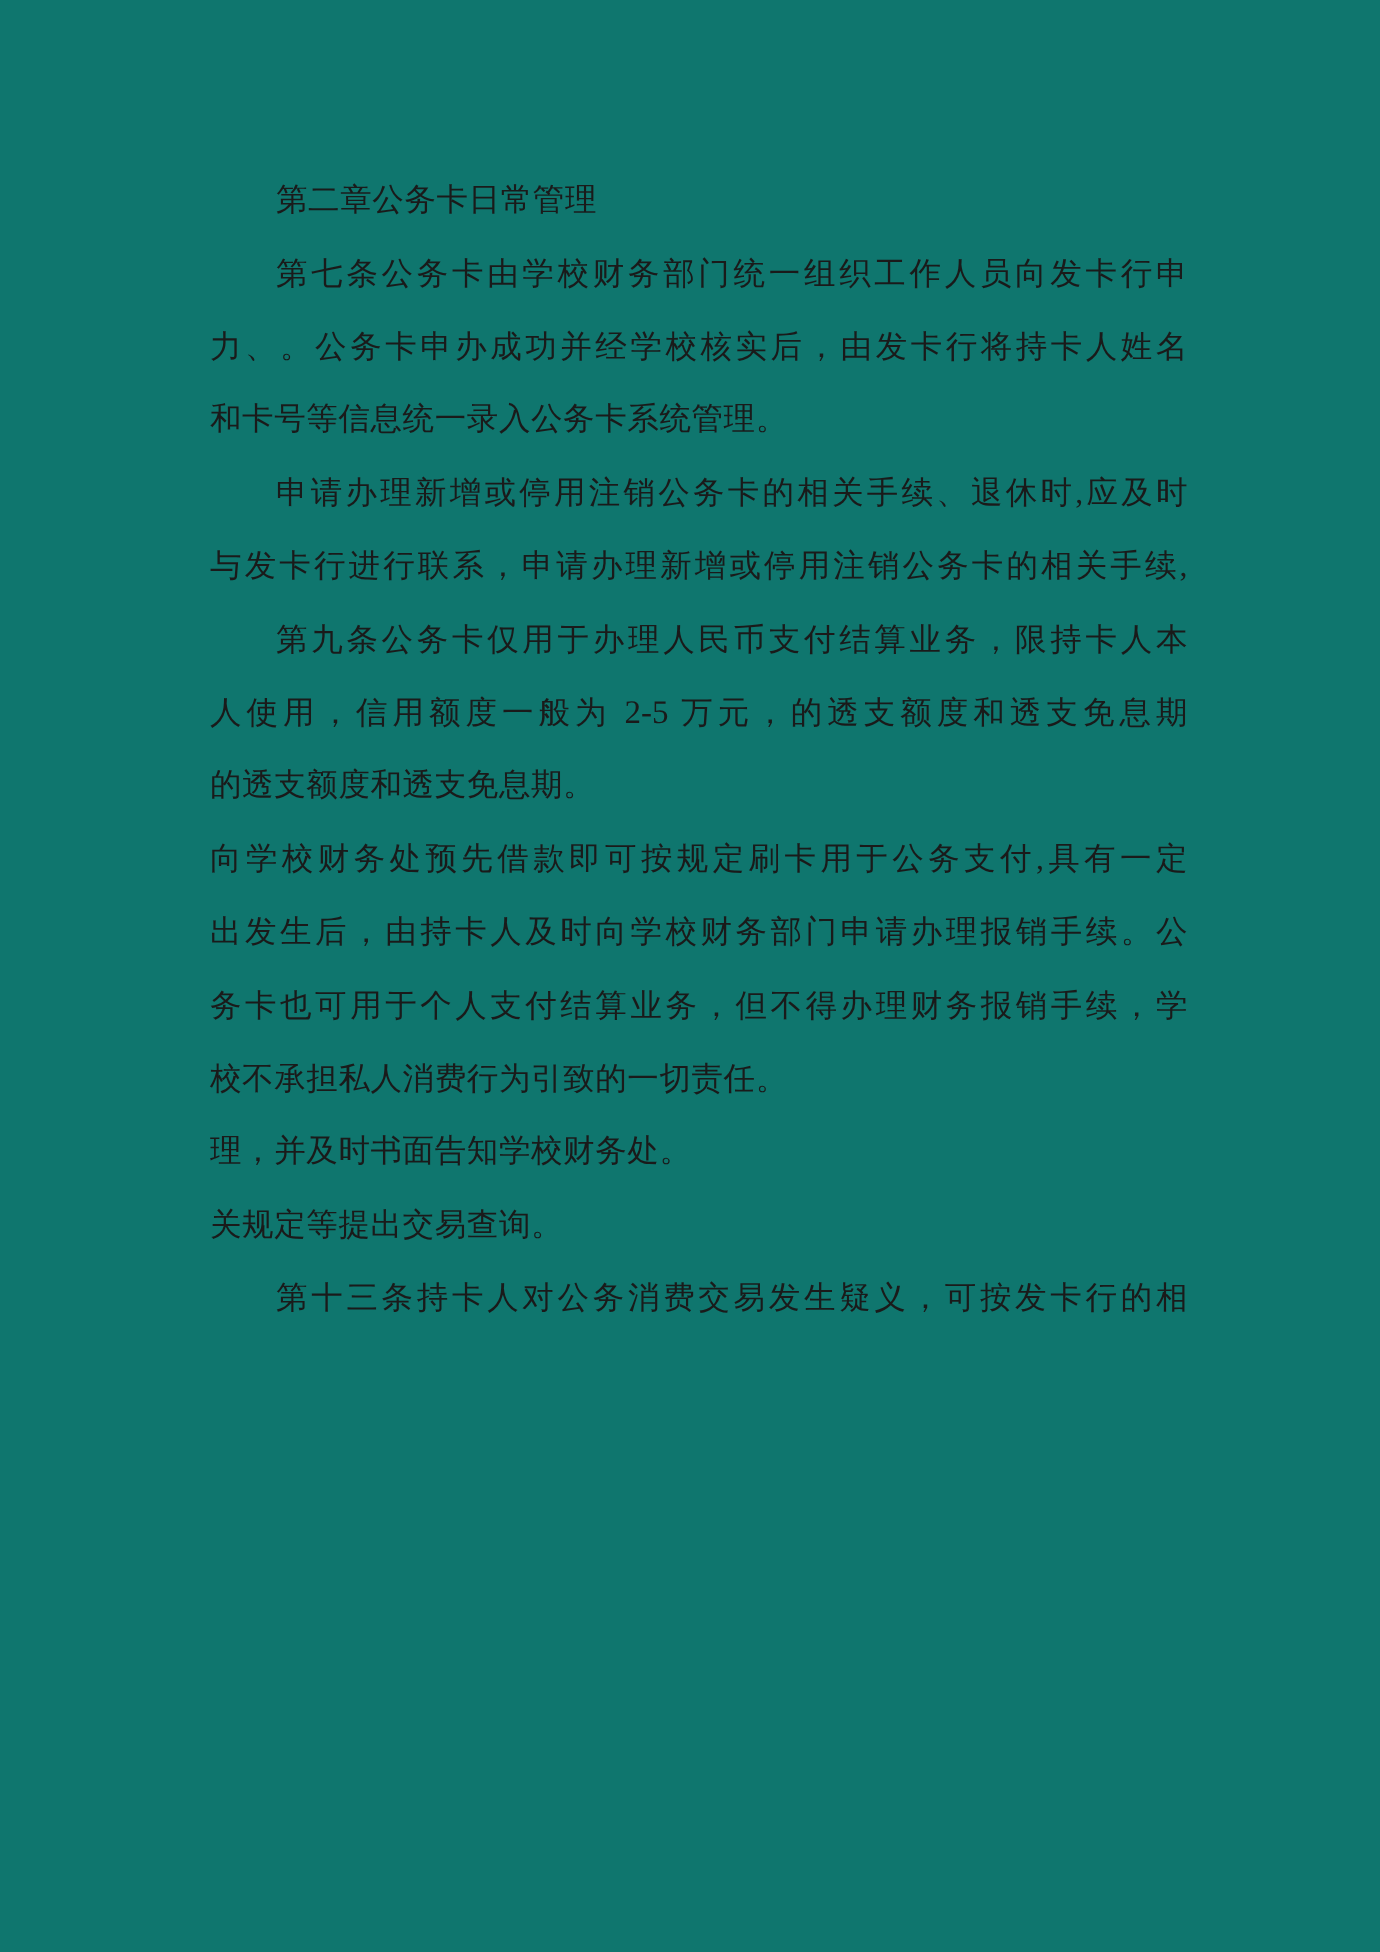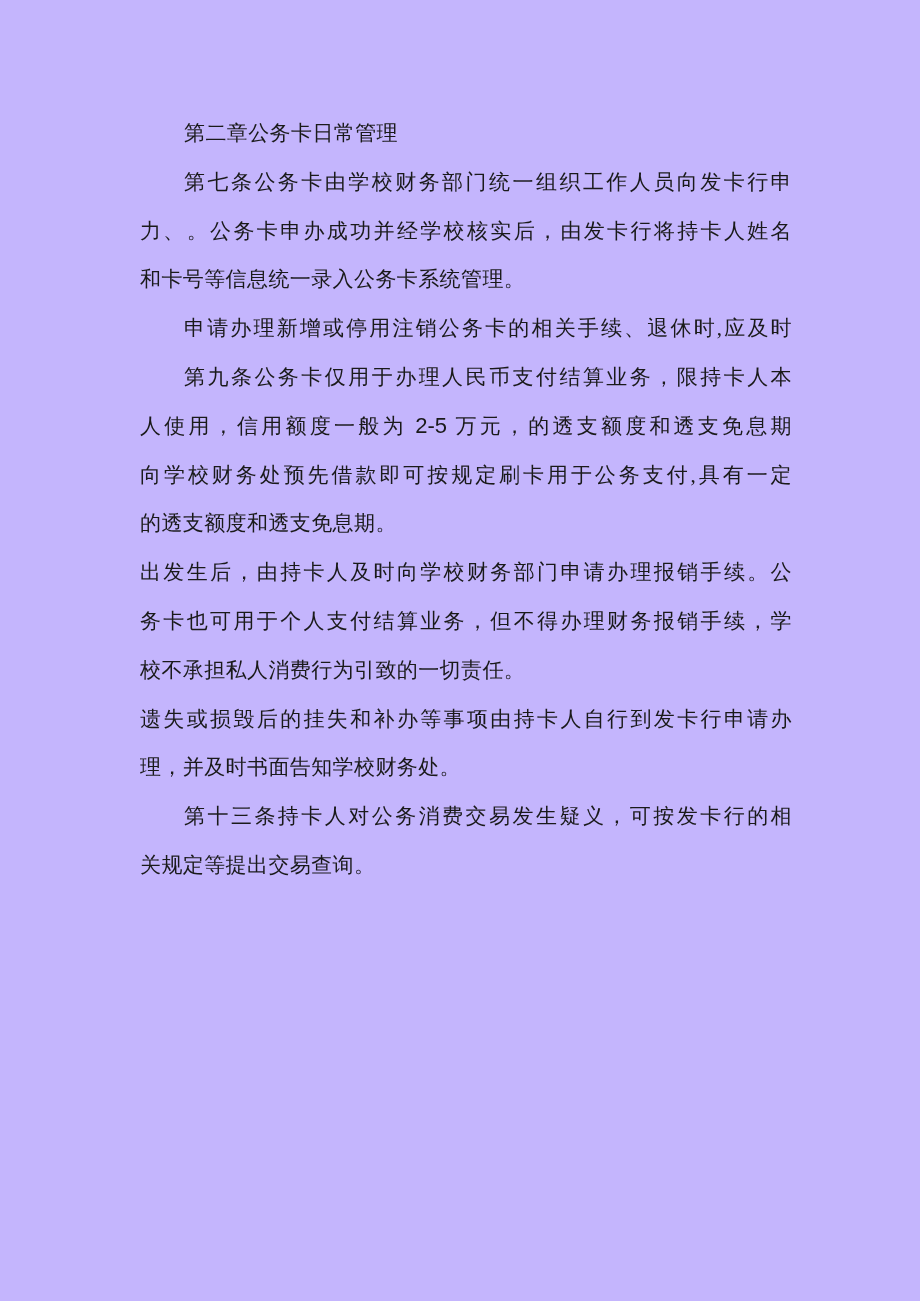--- a/index.html
+++ b/index.html
@@ -10,21 +10,21 @@
   body {
     width: 920px;
     height: 1301px;
     position: relative;
     overflow: hidden;
     font-family: "Liberation Serif", "DejaVu Serif", serif;
   }
   .page {
     position: absolute;
     inset: 0;
-    background: #c4b5fd;
+    background: #0f766e;
   }
   .doc-body {
     position: absolute;
     left: 140px;
     top: 109px;
     width: 652px;
     color: #1a1a1a;
     font-size: 21px;
     line-height: 48.8px;
     font-weight: 400;
@@ -35,40 +35,40 @@
   }
   .line.fill {
     text-align: justify;
     text-align-last: justify;
     text-justify: inter-character;
   }
   .line.indent {
     text-indent: 44px;
   }
   .latin {
-    font-family: Liberation Sans, sans-serif;
+    font-family: Liberation Serif, serif;
     font-size: 22px;
     letter-spacing: 0;
   }
 </style>
 </head>
 <body>
 
 <div class="page">
   <div class="doc-body">
       <div class="line indent">第二章公务卡日常管理</div>
       <div class="line indent fill">第七条公务卡由学校财务部门统一组织工作人员向发卡行申</div>
       <div class="line fill">力、。公务卡申办成功并经学校核实后，由发卡行将持卡人姓名</div>
       <div class="line">和卡号等信息统一录入公务卡系统管理。</div>
       <div class="line indent fill">申请办理新增或停用注销公务卡的相关手续、退休时,应及时</div>
+      <div class="line fill">与发卡行进行联系，申请办理新增或停用注销公务卡的相关手续,</div>
       <div class="line indent fill">第九条公务卡仅用于办理人民币支付结算业务，限持卡人本</div>
       <div class="line fill"><span>人使用，信用额度一般为 </span><span class="latin">2-5</span><span> 万元，的透支额度和透支免息期</span></div>
+      <div class="line">的透支额度和透支免息期。</div>
       <div class="line fill">向学校财务处预先借款即可按规定刷卡用于公务支付,具有一定</div>
-      <div class="line">的透支额度和透支免息期。</div>
       <div class="line fill">出发生后，由持卡人及时向学校财务部门申请办理报销手续。公</div>
       <div class="line fill">务卡也可用于个人支付结算业务，但不得办理财务报销手续，学</div>
       <div class="line">校不承担私人消费行为引致的一切责任。</div>
-      <div class="line fill">遗失或损毁后的挂失和补办等事项由持卡人自行到发卡行申请办</div>
       <div class="line">理，并及时书面告知学校财务处。</div>
+      <div class="line">关规定等提出交易查询。</div>
       <div class="line indent fill">第十三条持卡人对公务消费交易发生疑义，可按发卡行的相</div>
-      <div class="line">关规定等提出交易查询。</div>
     </div>
 </div>
 
 </body></html>

